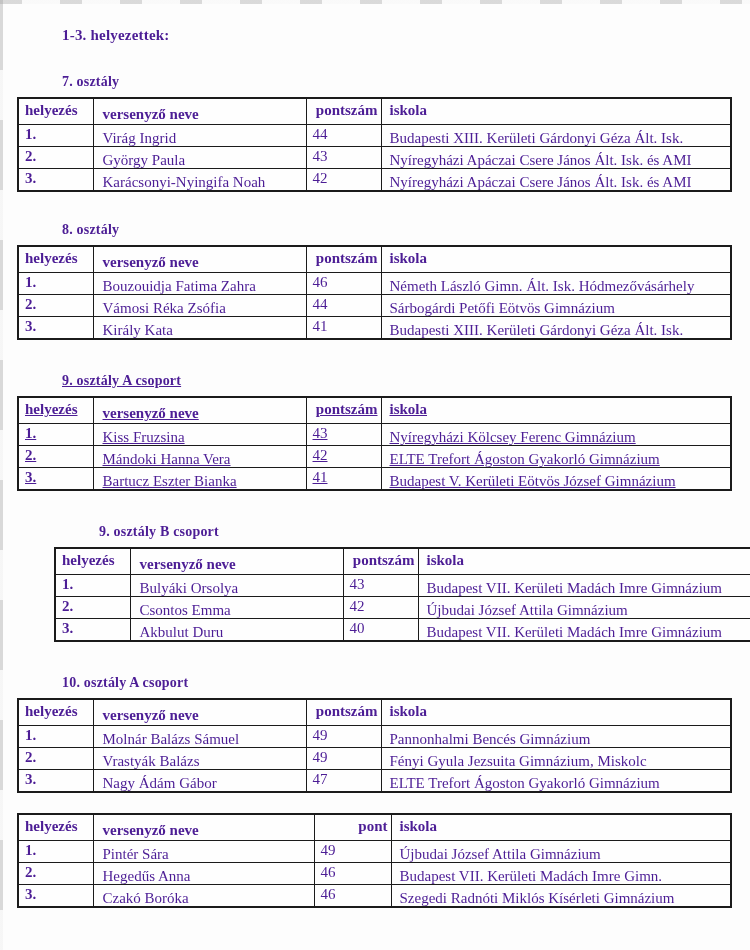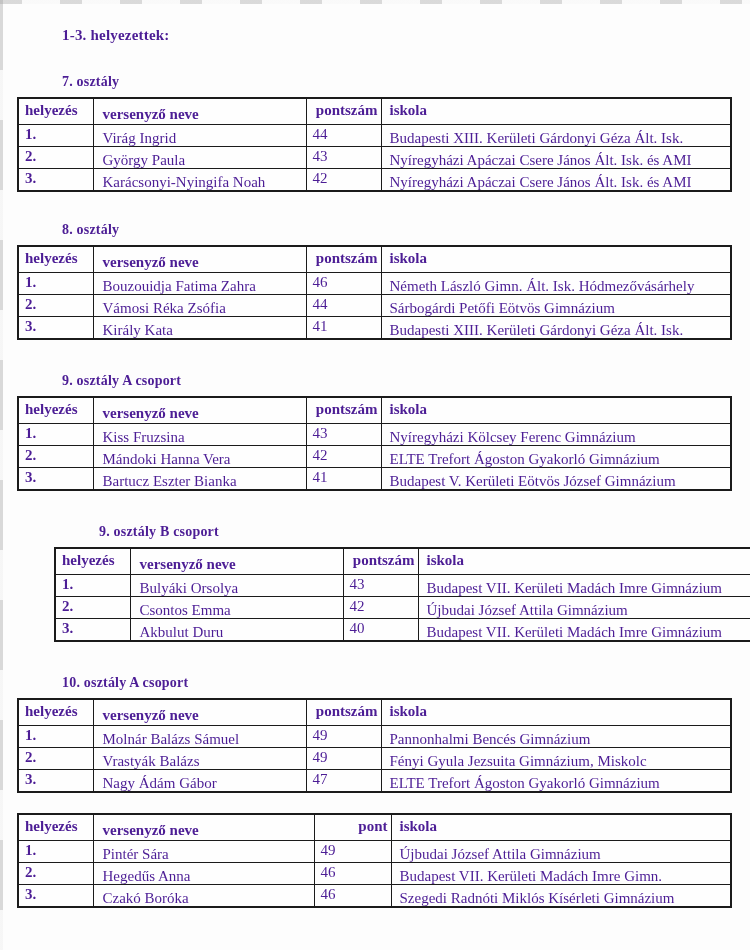--- a/index.html
+++ b/index.html
@@ -33,21 +33,21 @@
     margin: 0;
     font-size: 15px;
     font-weight: 700;
     line-height: 18px;
     letter-spacing: .2px;
   }
 
   .section { position: absolute; left: 17px; width: 713px; }
   .s0 { top: 61px; }
   .s1 { top: 209px; }
-  .s2 { top: 360px; }
+  .s2 { top: 360px; text-decoration: underline; }
   .s3 { top: 511px; padding-left: 37px; }
   .s4 { top: 662px; }
   .s5 { top: 813px; }
 
   .section-heading {
     margin: 12px 0 6px 45px;
     font-size: 14px;
     font-weight: 700;
     line-height: 18px;
     letter-spacing: .2px;

